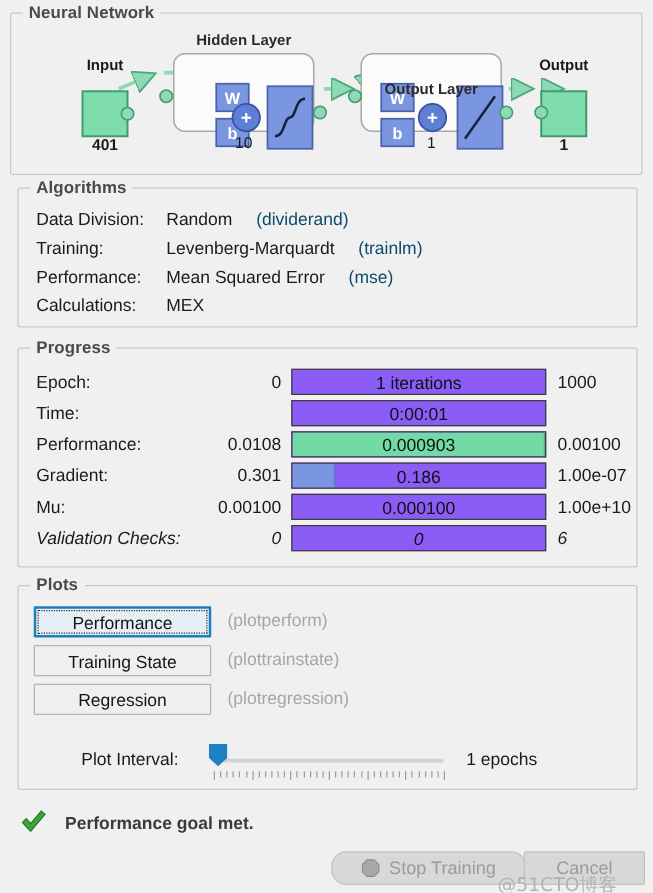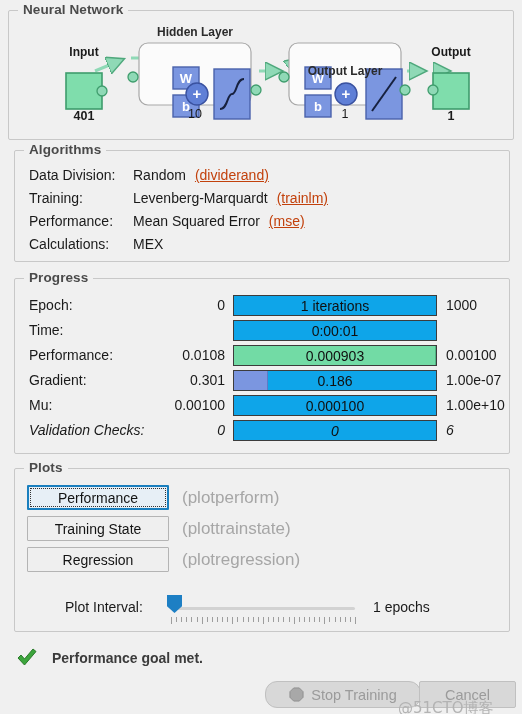--- a/index.html
+++ b/index.html
@@ -47,37 +47,37 @@
   
   .algo-row {
     position: absolute;
     left: 14px;
     font-size: 14px;
     white-space: nowrap;
     color: #1a1a1a;
   }
   .algo-label { display: inline-block; width: 104px; }
   .algo-val   { display: inline-block; }
-  .algo-fn    { color: #c2410c; margin-left: 9px; text-decoration: underline; }
+  .algo-fn    { color: #0c4a6e; margin-left: 19px; }
 
   
   .prog-row { position: absolute; left: 0; width: 100%; height: 22px; }
   .prog-name {
     position: absolute; left: 14px; top: 2px;
     font-size: 14px; white-space: nowrap;
   }
   .prog-min {
     position: absolute; left: 110px; top: 2px; width: 100px;
     text-align: right; font-size: 14px; white-space: nowrap;
   }
   .prog-bar {
     position: absolute; left: 218px; top: 0;
     width: 204px; height: 21px;
     border: 1px solid #3c3c3c;
-    background: #0ea5e9;
+    background: #8b5cf6;
     box-sizing: border-box;
     overflow: hidden;
   }
   .prog-fill {
     position: absolute; left: 0; top: 0; height: 100%;
     box-sizing: border-box;
   }
   .prog-fill.green { background: #72dba5; border-right: 1px solid #4fb583; }
   .prog-fill.blue  { background: #7b96e0; border-right: 1px solid #5d7ac6; }
   .prog-text {
@@ -108,21 +108,21 @@
   .plot-btn.focused {
     border: 2px solid #1a7fbe;
     background: #e7eff6;
   }
   .plot-btn.focused .focus-ring {
     position: absolute; left: 1px; top: 1px; right: 1px; bottom: 1px;
     border: 1px dotted #333;
   }
   .plot-fn {
     position: absolute; left: 167px; top: 3px;
-    font-size: 17px; color: #a6a6a6; white-space: nowrap;
+    font-size: 14px; color: #a6a6a6; white-space: nowrap;
   }
 
   
   #slider-label {
     position: absolute; left: 50px; top: 130px;
     font-size: 14px; color: #1a1a1a;
   }
   #slider-track {
     position: absolute; left: 156px; top: 138px;
     width: 184px; height: 3px;

